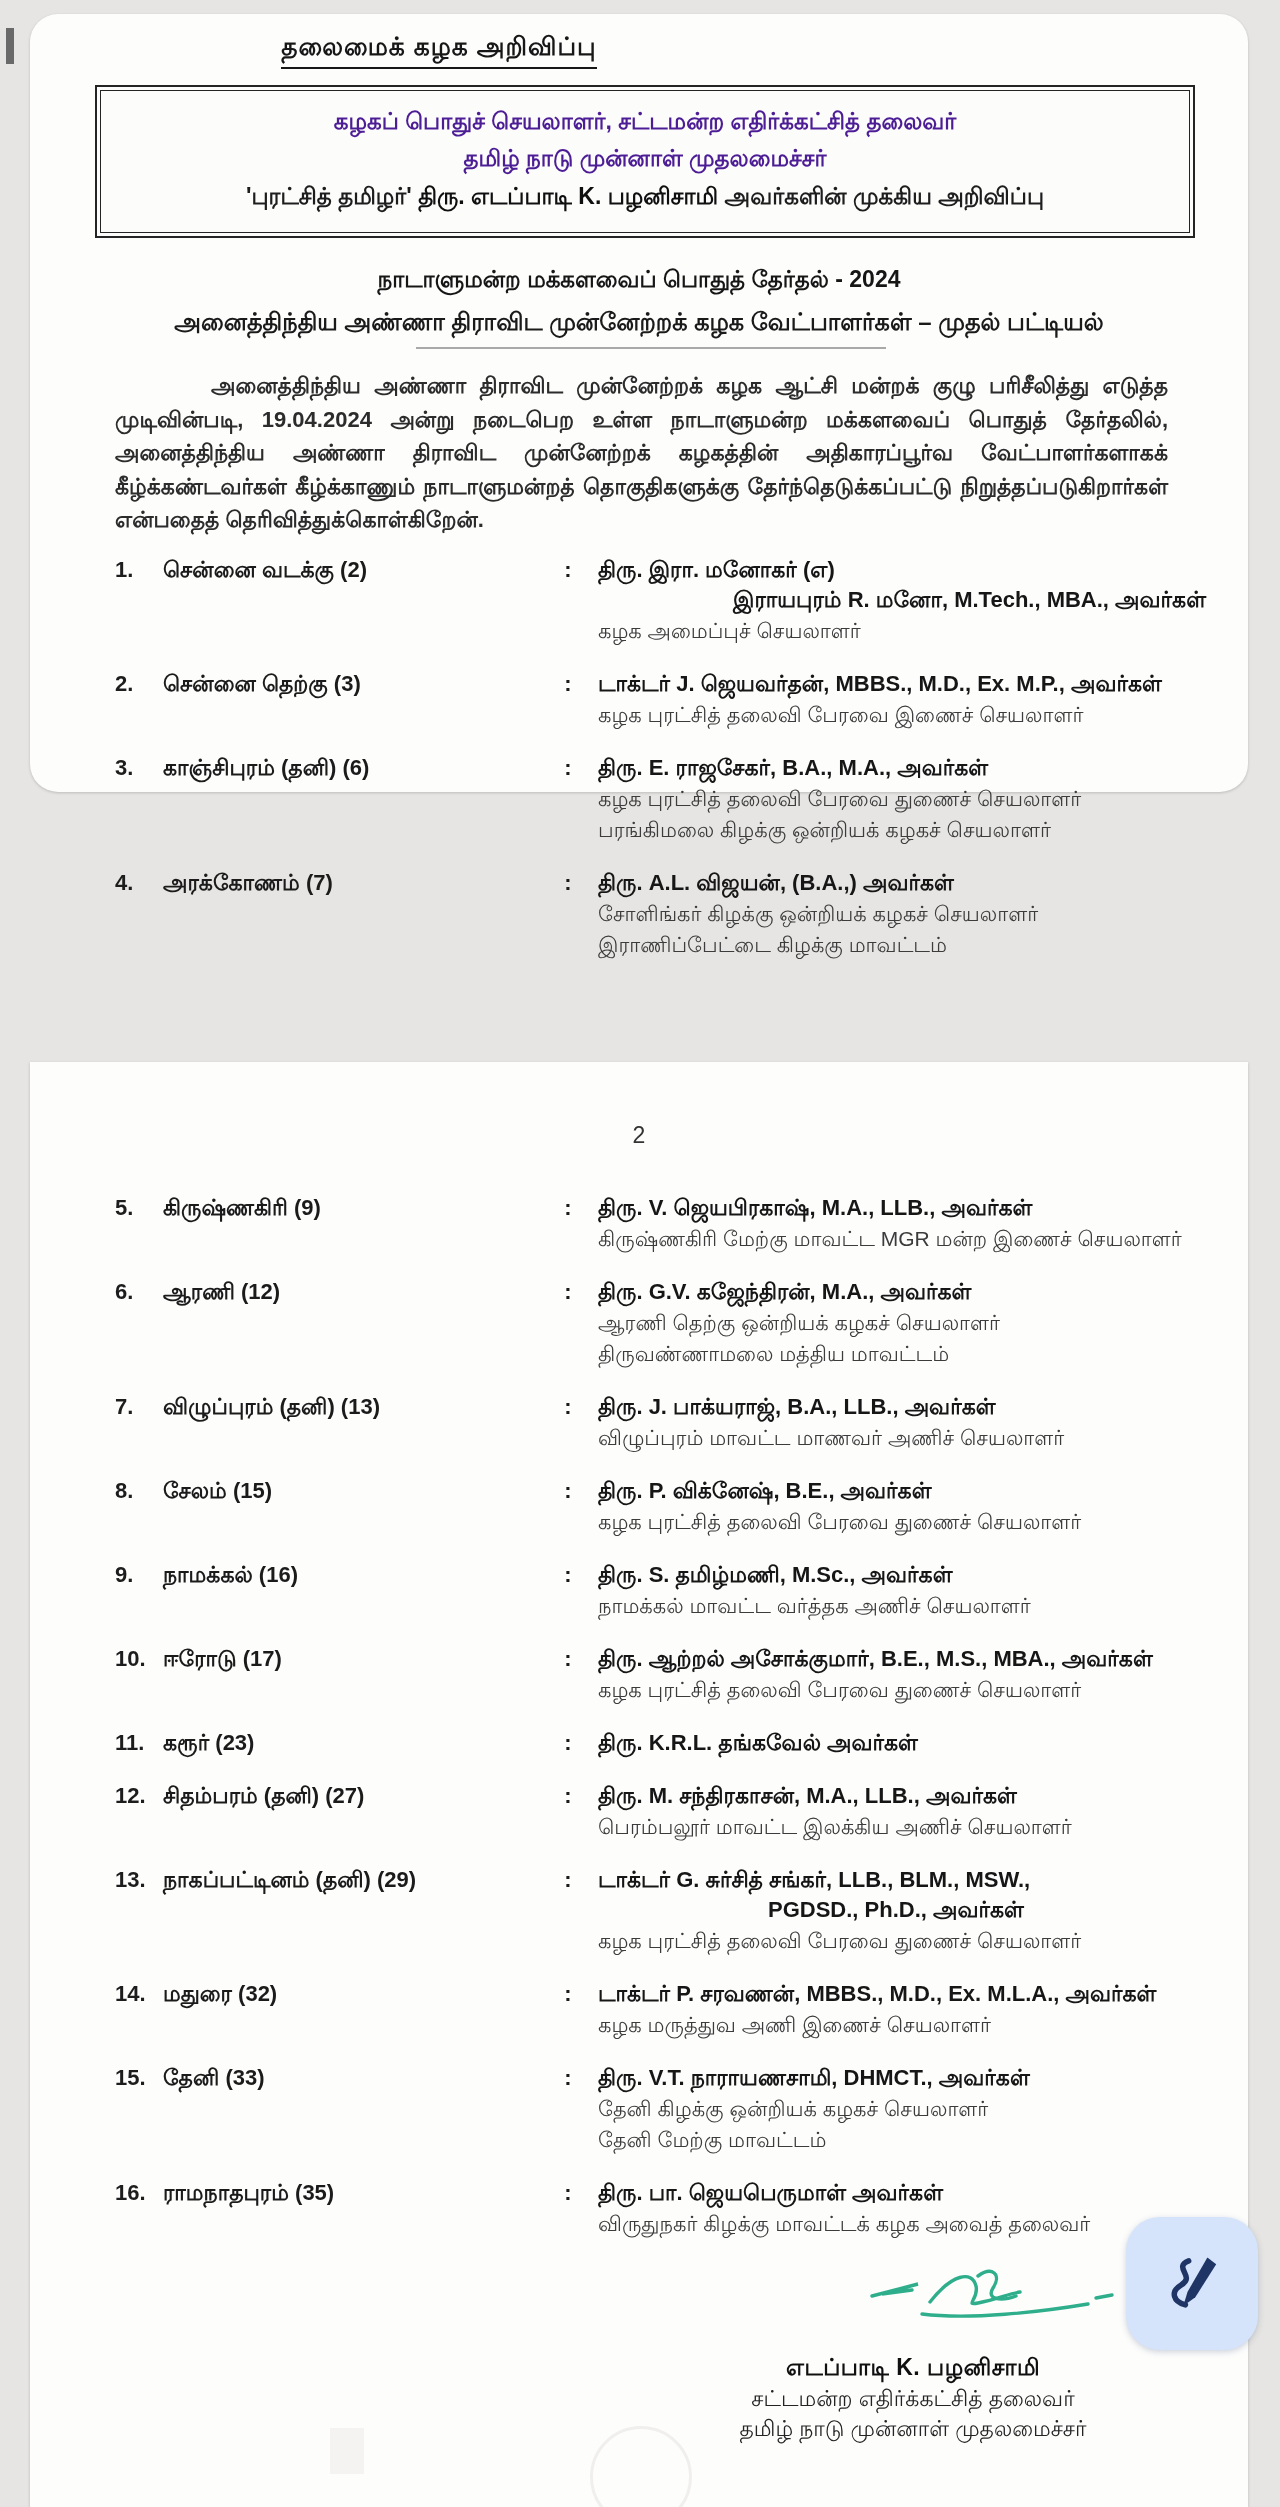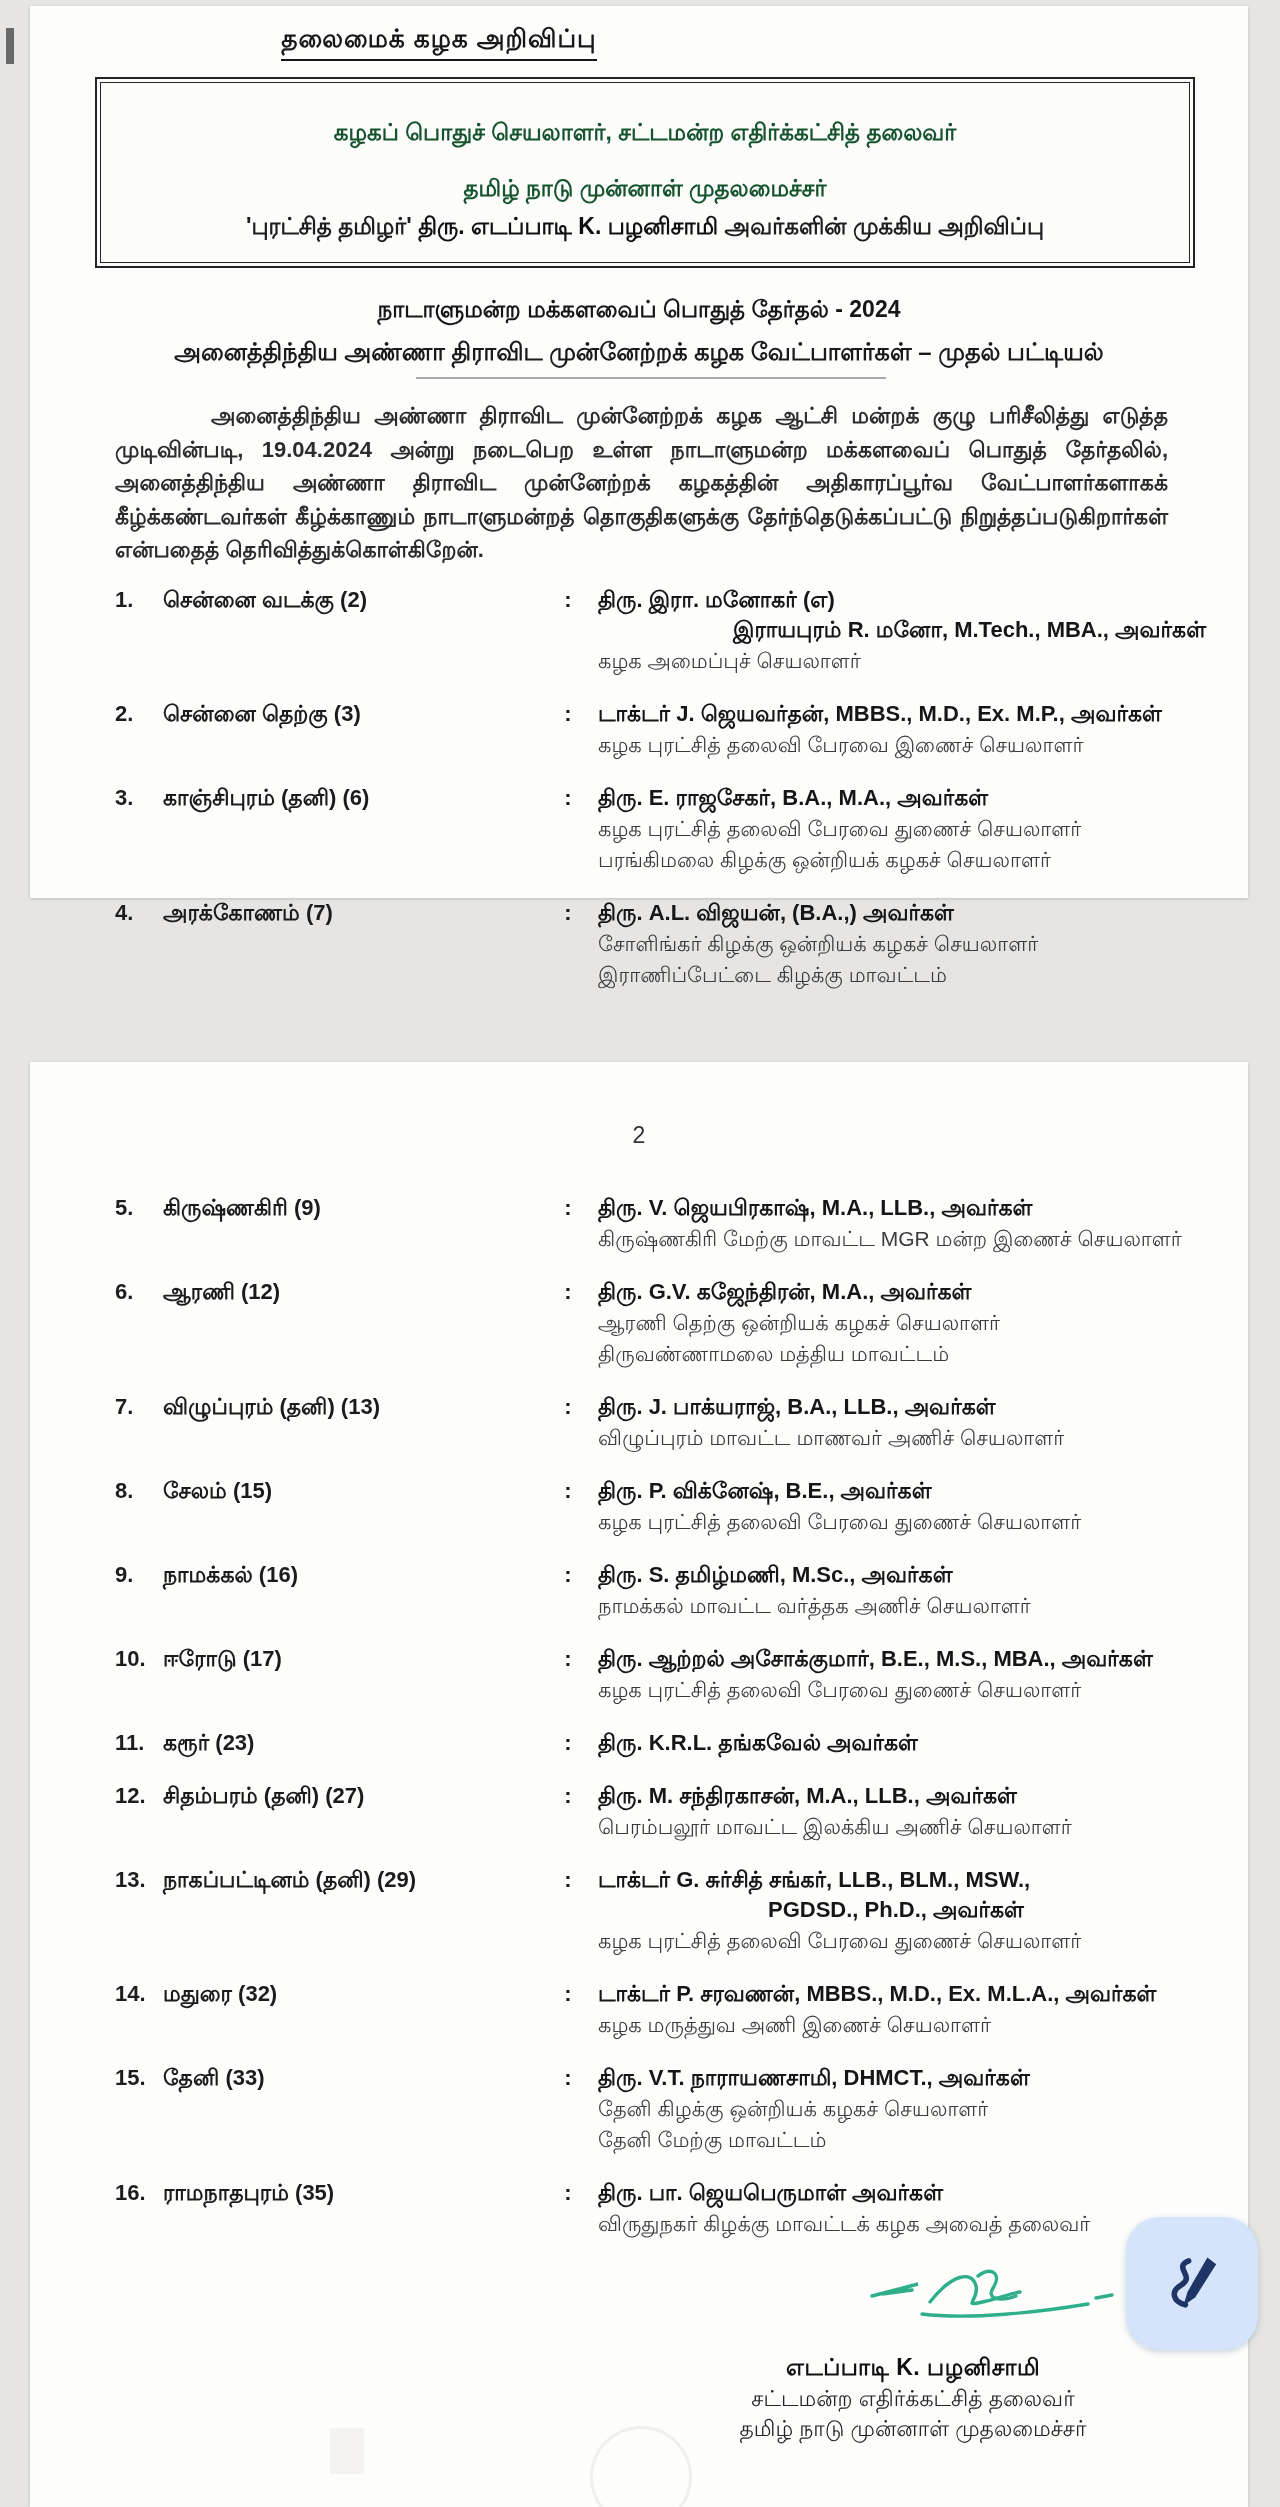--- a/index.html
+++ b/index.html
@@ -6,38 +6,38 @@
   body{
     width:1280px;height:2507px;position:relative;overflow:hidden;
     background:#e6e5e3;
     font-family:"Liberation Sans","DejaVu Sans",sans-serif;
     color:#222;
   }
   .page{
     position:absolute;left:30px;width:1218px;background:#fdfdfc;
     box-shadow:0 1px 3px rgba(0,0,0,.18);
   }
-  #page1{top:6px;height:892px;}
+  #page1{top:14px;height:778px;border-radius:28px;}
   #page2{top:1062px;height:1445px;}
 
   .edge-mark{position:absolute;left:6px;top:28px;width:8px;height:36px;background:#4a4a4a;opacity:.8;}
 
   
   .headline-wrap{width:818px;text-align:center;margin-top:18px;}
   .headline{
     display:inline-block;font-size:25px;font-weight:800;color:#171717;
     border-bottom:2.5px solid #171717;padding-bottom:3px;letter-spacing:1px;
   }
   .notice-box{
     margin:16px 53px 0 65px;border:2.5px solid #242424;padding:3px;background:#fcfcfb;
   }
   .notice-box-inner{
     border:1.5px solid #242424;text-align:center;padding:12px 8px 16px;
   }
-  .box-line{font-size:23px;font-weight:600;line-height:37px;color:#14532d;margin-top:19px;}
+  .box-line{font-size:23px;font-weight:600;line-height:37px;color:#4c1d95;}
   .box-line3{font-size:23px;font-weight:600;line-height:39px;color:#1d1d1d;}
   .box-line3 .vip-name{font-weight:800;color:#0f0f0f;}
 
   .title1{margin-top:28px;text-align:center;font-size:23px;font-weight:800;color:#161616;}
   .title2{margin-top:12px;text-align:center;font-size:24px;font-weight:800;color:#1a1a1a;}
   .title2-rule{width:470px;height:2px;background:#a9a9a9;margin:8px auto 0;transform:translateX(12px);}
 
   .body-paragraph{
     margin:20px 80px 0 85px;text-align:justify;text-indent:96px;
     font-size:22px;line-height:33.5px;font-weight:700;color:#2c2c2c;

